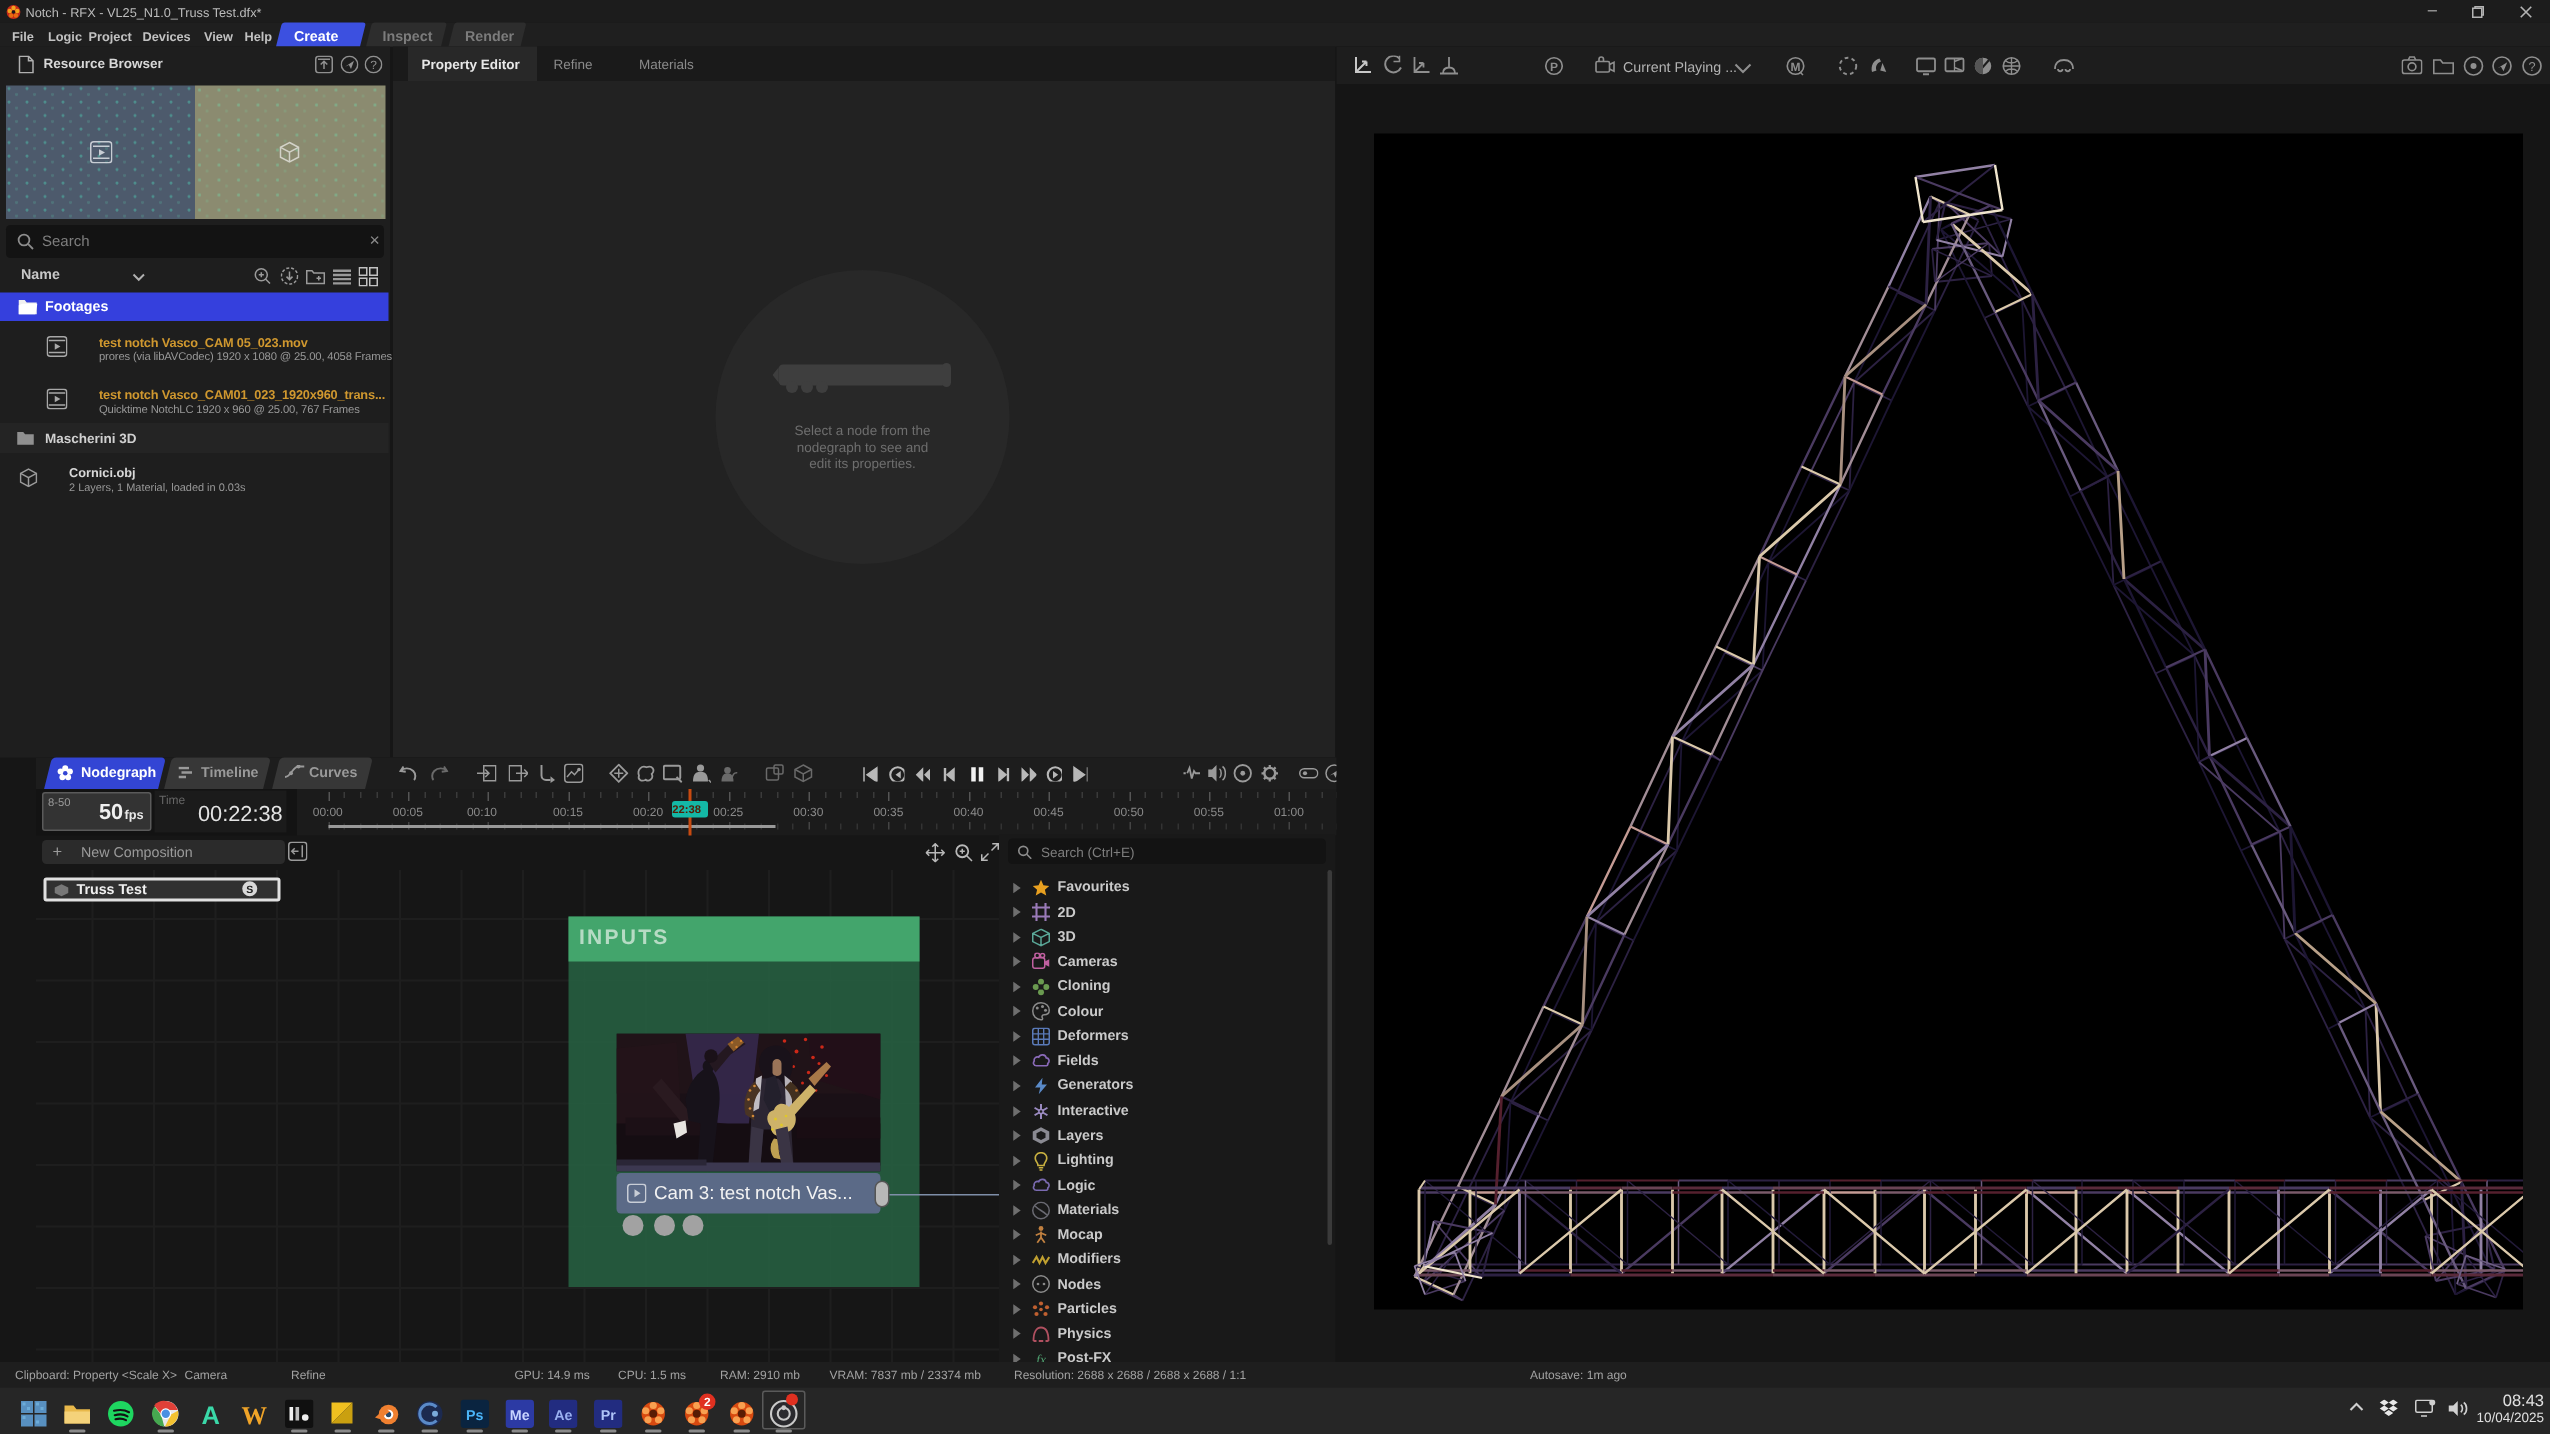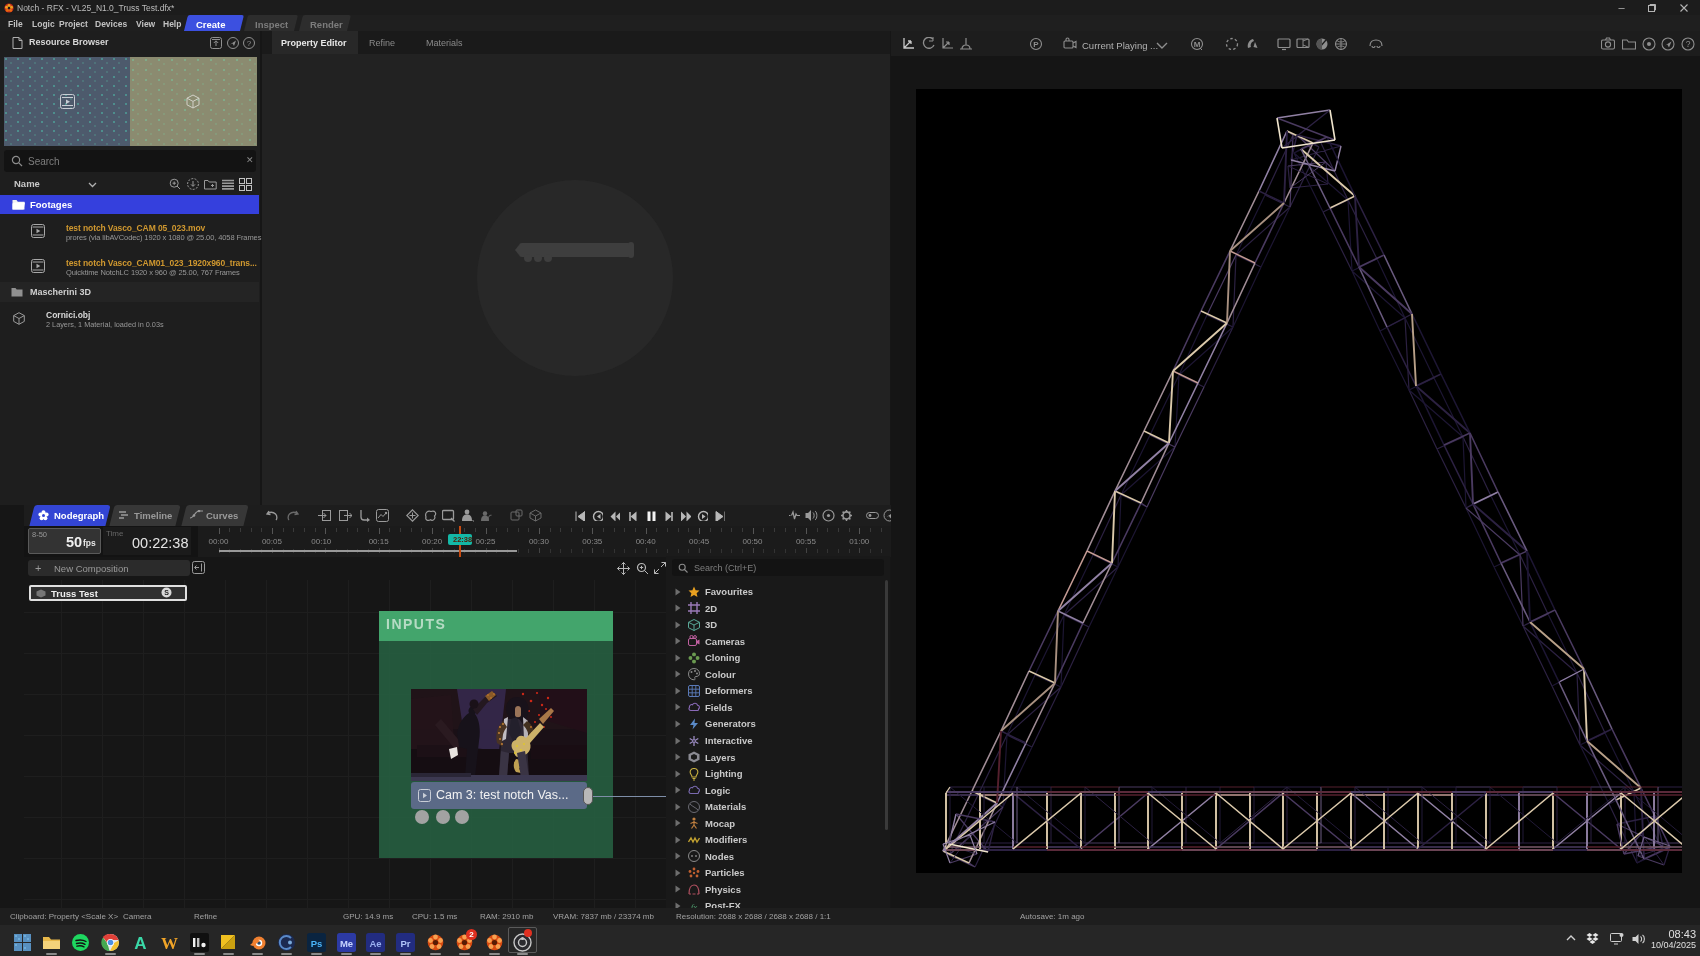--- a/index.html
+++ b/index.html
@@ -161,20 +161,21 @@
   <div class="abs" style="left:0;top:23px;width:628px;height:451px;background:#222222;"></div>
   <div class="abs" style="left:215px;top:149px;width:196px;height:196px;border-radius:50%;background:#282828;"></div>
   <svg class="abs" style="left:253px;top:210px" width="120" height="22" viewBox="0 0 120 22">
     <rect x="4" y="2" width="112" height="14" rx="3" fill="#3e3e3e"></rect>
     <path d="M4 4 L0 9 L4 14 Z" fill="#3e3e3e"></path>
     <rect x="113" y="1" width="6" height="16" rx="3" fill="#3e3e3e"></rect>
     <circle cx="13" cy="17" r="4" fill="#3e3e3e"></circle>
     <circle cx="23" cy="17" r="4" fill="#3e3e3e"></circle>
     <circle cx="33" cy="17" r="4" fill="#3e3e3e"></circle>
   </svg>
+  <div class="abs" style="left:213px;top:251px;width:200px;text-align:center;font-size:9px;color:#6e6e6e;line-height:11px;">Select a node from the<br>nodegraph to see and<br>edit its properties.</div>
 </div>
 
 <div class="abs" style="left:0;top:505px;width:890px;height:403px;background:#161616;margin-left:24px;">
 
   <div class="abs" style="left:0;top:0;width:890px;height:21px;background:#1d1d1d;"></div>
   <div class="abs" style="left:8px;top:0;width:76px;height:21px;background:#3345d4;transform:skewX(-14deg);border-radius:3px 3px 0 0;"></div>
   <svg class="abs" style="left:14px;top:5px" width="11" height="11" viewBox="0 0 11 11">
     <g fill="#fff">
         <circle cx="5.5" cy="2.2" r="2"></circle>
         <circle cx="8.6" cy="4.4" r="2"></circle>
@@ -458,21 +459,21 @@
       <div class="abs" style="left:672.0px;top:2px;width:1px;height:4px;background:#3a3a3a;"></div>
       <div class="abs" style="left:672.0px;top:23px;width:1px;height:4px;background:#333;"></div>
       <div class="abs" style="left:682.7px;top:2px;width:1px;height:4px;background:#3a3a3a;"></div>
       <div class="abs" style="left:682.7px;top:23px;width:1px;height:4px;background:#333;"></div>
       <div class="abs" style="left:693.3px;top:2px;width:1px;height:4px;background:#3a3a3a;"></div>
       <div class="abs" style="left:693.3px;top:23px;width:1px;height:4px;background:#333;"></div>
       <div class="abs" style="left:704.0px;top:2px;width:1px;height:4px;background:#3a3a3a;"></div>
       <div class="abs" style="left:704.0px;top:23px;width:1px;height:4px;background:#333;"></div>
       <div class="abs" style="left:21px;top:24px;width:298px;height:2px;background:#999;"></div>
       <div class="abs" style="left:261.2px;top:0px;width:2px;height:31px;background:#c84a10;"></div>
-      <div class="abs" style="left:250.2px;top:8px;width:24px;height:11px;background:#14b8a6;border-radius:2px;text-align:right;font-size:7.5px;color:#551c04;font-weight:bold;line-height:11px;">22:38</div>
+      <div class="abs" style="left:250.2px;top:8px;width:24px;height:11px;background:#14b8a6;border-radius:2px;text-align:left;font-size:7.5px;color:#551c04;font-weight:bold;line-height:11px;">22:38</div>
     </div>
 
   <div class="abs" style="left:4px;top:55px;width:162px;height:16px;background:#2b2b2b;border-radius:3px;"></div>
   <span class="abs" style="left:11px;top:57px;font-size:11px;color:#9a9a9a;">+</span>
   <span class="abs" style="left:30px;top:58px;font-size:9.5px;color:#9a9a9a;">New Composition</span>
   <svg class="abs" style="left:168px;top:56px" width="13" height="13" viewBox="0 0 13 13">
     <rect x="0.5" y="0.5" width="12" height="12" rx="2" fill="none" stroke="#9a9a9a"></rect>
     <path d="M9.5 2.5 v8 M7 6.5 h-4 M4.5 4.5 L2.5 6.5 L4.5 8.5" fill="none" stroke="#9a9a9a"></path>
   </svg>
 

